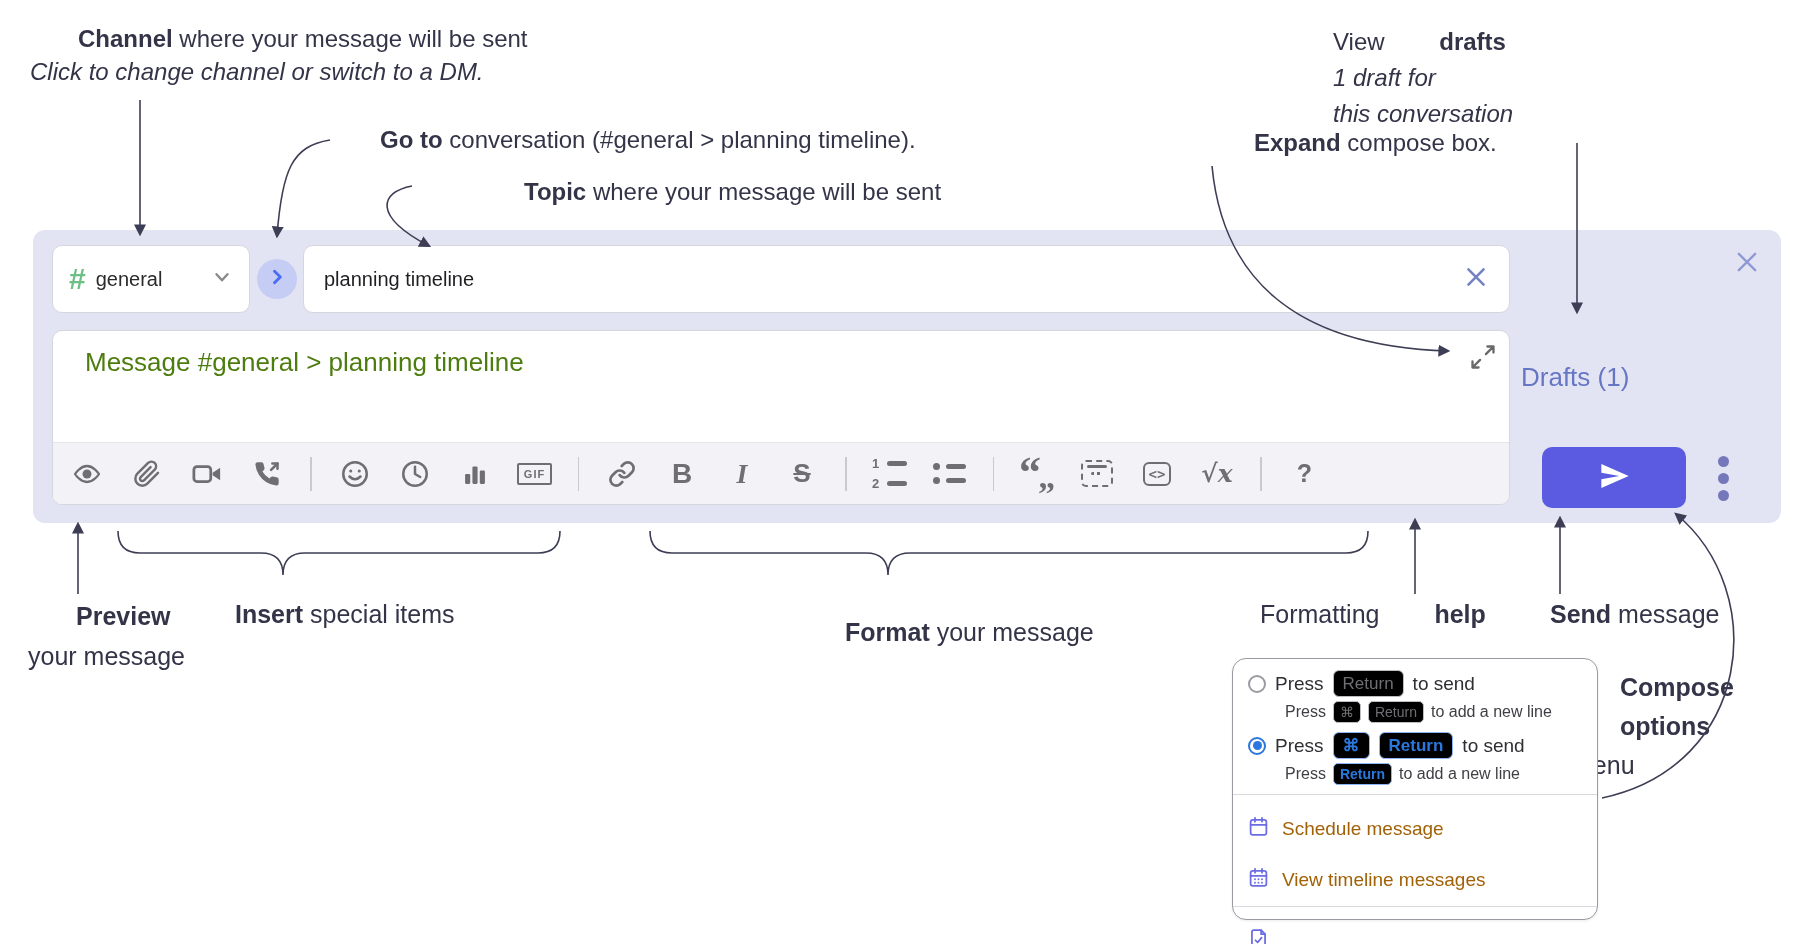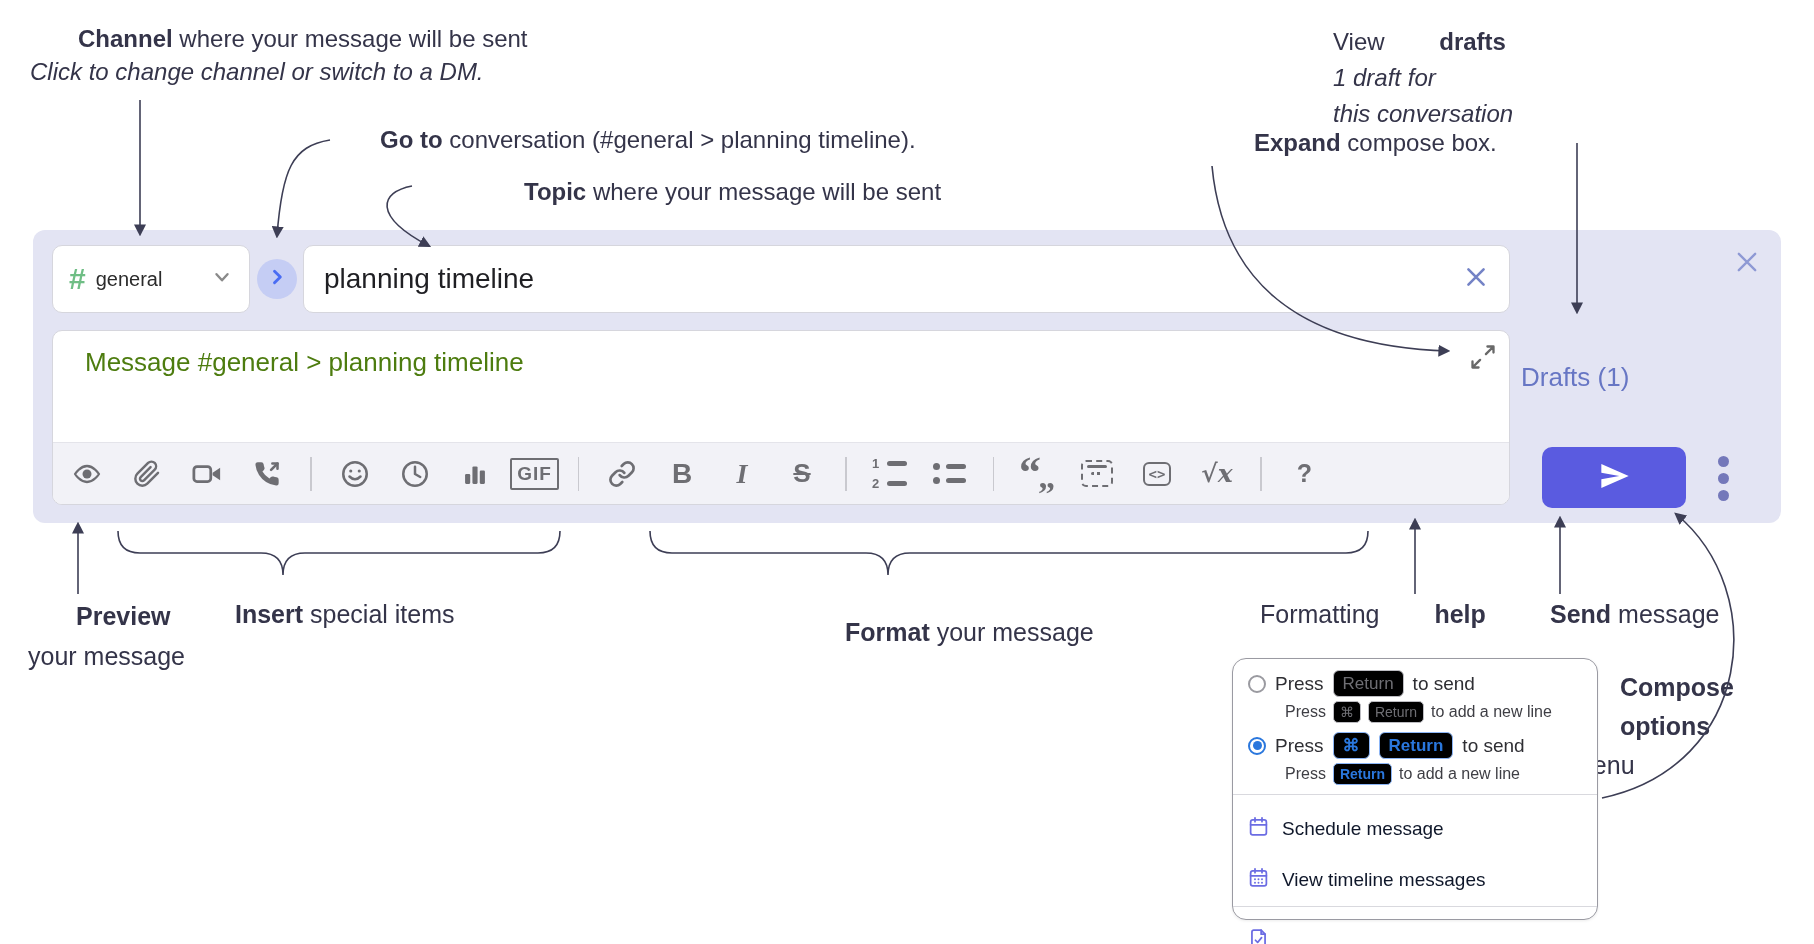--- a/index.html
+++ b/index.html
@@ -24,41 +24,41 @@
   .channel-selector { left: 19px; top: 15px; width: 198px; height: 68px;
     display: flex; align-items: center; padding: 0 16px; gap: 10px; cursor: pointer; }
   .hash { color: #6fbe85; font-weight: 700; font-size: 30px; line-height: 1; }
   .channel-name { font-size: 20px; color: #2b2b2b; flex: 1; }
 
   .goto-circle { position: absolute; left: 224px; top: 29px; width: 40px; height: 40px;
     border-radius: 50%; background: #c5cdf4; display: flex; align-items: center; justify-content: center; cursor: pointer; }
 
   .topic-input { left: 270px; top: 15px; width: 1207px; height: 68px;
     display: flex; align-items: center; padding: 0 20px; }
-  .topic-value { font-size: 28px; color: #1f1f23; flex: 1; }
+  .topic-value { font-size: 20px; color: #1f1f23; flex: 1; }
 
   .compose-close { position: absolute; right: 18px; top: 16px; width: 32px; height: 32px;
     display: flex; align-items: center; justify-content: center; cursor: pointer; }
 
   .message-box { left: 19px; top: 100px; width: 1458px; height: 175px; padding: 0; }
   .msg-placeholder { position: absolute; left: 32px; top: 16px; font-size: 26px; color: #4d7c0f; text-align: center; }
   .expand-btn { position: absolute; right: 12px; top: 12px; width: 28px; height: 28px; cursor: pointer; }
 
   .toolbar { position: absolute; left: 0; right: 0; bottom: 0; height: 62px;
     background: #f2f2f7; border-radius: 0 0 9px 9px; border-top: 1px solid #e4e4ea;
     display: flex; align-items: center; padding: 0 12px; gap: 16px; }
   .tb-btn { width: 44px; height: 46px; display: flex; align-items: center; justify-content: center;
     color: #6e6e73; cursor: pointer; flex: none; }
   .tb-div { width: 1.5px; height: 34px; background: #c9c9cf; margin: 0 5px; flex: none; }
   .glyph-b { font-size: 28px; font-weight: 700; }
   .glyph-i { font-size: 28px; font-style: italic; font-family: "Liberation Serif", serif; font-weight: 600; }
   .glyph-s { font-size: 26px; font-weight: 600; text-decoration: line-through; }
   .glyph-math { font-size: 25px; font-style: italic; font-family: "DejaVu Serif", serif; font-weight: 600; }
   .glyph-q { font-size: 25px; font-weight: 600; }
-  .gif-box { border: 2.5px solid #6e6e73; border-radius: 2px; font-size: 19px; font-weight: 700;
+  .gif-box { border: 2.5px solid #6e6e73; border-radius: 2px; font-size: 11px; font-weight: 700;
     padding: 3px 5px; letter-spacing: 1px; }
   .code-box { border: 2.5px solid #6e6e73; border-radius: 6px; font-size: 14px; font-weight: 700;
     padding: 2px 4px; font-family: "DejaVu Sans Mono", monospace; }
   .quote-ic { position: relative; width: 36px; height: 30px; font-family: "Liberation Serif", serif; font-weight: 700; }
   .quote-ic span:first-child { position: absolute; left: 0; top: -12px; font-size: 44px; }
   .quote-ic span:last-child  { position: absolute; right: 0; bottom: -24px; font-size: 34px; }
   .spoiler-ic { width: 32px; height: 27px; border: 2px dashed #6e6e73; border-radius: 5px; padding: 3px 4px; }
   .spoiler-ic i { display: block; background: #6e6e73; height: 3px; border-radius: 2px; margin-bottom: 4px; }
   .spoiler-ic i:last-child { width: 60%; margin: 0 auto; border-left: 3px; height: 3px;
      background: repeating-linear-gradient(90deg,#6e6e73 0 3px,transparent 3px 6px); }
@@ -85,21 +85,21 @@
   .opt + .sub { margin: 4px 0 9px 37px; }
   .sub { font-size: 16px; color: #3e3e44; display: flex; align-items: center; gap: 7px; white-space: nowrap; }
   .radio { width: 18px; height: 18px; border-radius: 50%; border: 2px solid #9a9aa0; flex: none; cursor: pointer; }
   .radio.sel { border-color: #2a77dd; display: flex; align-items: center; justify-content: center; }
   .radio.sel::after { content: ""; width: 9px; height: 9px; border-radius: 50%; background: #2a77dd; }
   .key { border: 1.5px solid #bdbdc2; border-radius: 6px; padding: 0 9px; background: #000000;
     color: #6f6f74; font-size: 17px; line-height: 25px; display: inline-block; }
   .sub .key { font-size: 14px; line-height: 20px; padding: 0 6px; border-radius: 5px; }
   .key.blue { border-color: #8cb6f7; color: #2a77dd; font-weight: 600; }
   .menu-divider { border-top: 1px solid #d9d9de; margin: 9px -15px; }
-  .menu-item { display: flex; align-items: center; gap: 13px; padding: 4px 0; cursor: pointer; color: #0f172a; margin-top: 17px; }
+  .menu-item { display: flex; align-items: center; gap: 13px; padding: 4px 0; cursor: pointer; color: #a16207; margin-top: 17px; }
   .menu-item svg { flex: none; }
 </style>
 </head>
 <body>
 
 <svg id="connectors" width="1814" height="944">
   <defs>
     <marker id="arr" viewBox="0 0 10 10" refX="8" refY="5" markerWidth="7.5" markerHeight="7.5" orient="auto-start-reverse">
       <path d="M0 0 L10 5 L0 10 z" fill="#3d3e55"></path>
     </marker>

